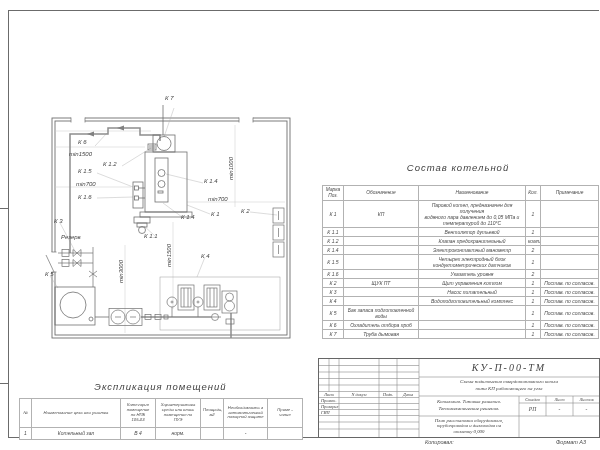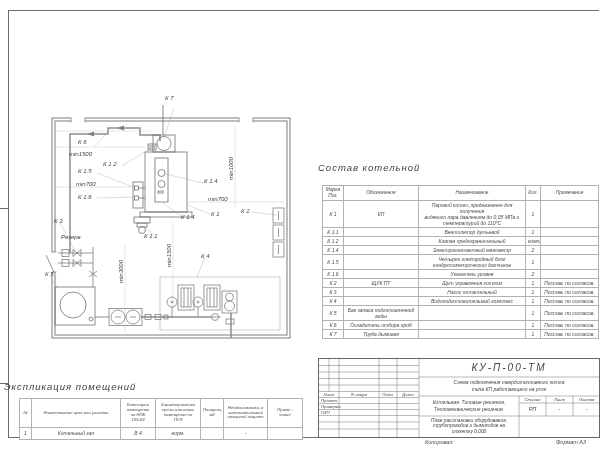--- a/index.html
+++ b/index.html
@@ -5,32 +5,32 @@
   html,body{margin:0;padding:0;background:#fff;}
   .sheet{position:relative;width:600px;height:450px;background:#fff;overflow:hidden;
          font-family:"Liberation Sans",sans-serif;font-style:italic;color:#3a3a3a;}
   .frame{position:absolute;background:#6b6b6b;}
   
   .plan{position:absolute;left:45px;top:95px;width:270px;height:250px;}
   .plan svg{position:absolute;left:0;top:0;}
   .plan-label{position:absolute;font-size:6px;line-height:6px;white-space:nowrap;color:#444;}
   .plan-label.vert{transform:rotate(-90deg);transform-origin:0 0;}
   
-  .draw-title{position:absolute;font-size:9.5px;letter-spacing:1px;color:#3f3f3f;}
+  .draw-title{position:absolute;text-align:center;font-size:9.5px;letter-spacing:1px;color:#3f3f3f;}
   table.gost{position:absolute;border-collapse:collapse;table-layout:fixed;background:#fff;}
   table.gost th,table.gost td{border:1px solid #b2b2b2;padding:1px 2px;text-align:center;
      vertical-align:middle;font-weight:normal;white-space:pre-line;overflow:hidden;color:#4a4a4a;}
   table.gost{border:1px solid #8a8a8a;}
   .bom-table{left:322px;top:185px;width:276px;font-size:5px;line-height:1.2;}
   .bom-table th{font-size:4.8px;}
   .expl-table{left:19px;top:398px;width:283px;font-size:5px;line-height:1.15;}
   .expl-table th{font-size:4.2px;height:26px;}
   .expl-table td{height:9px;}
   
-  .tblock{position:absolute;left:318px;top:358px;width:280px;height:78px;border:1px solid #666;background:#fff;}
+  .tblock{position:absolute;left:318px;top:358px;width:280px;height:78px;border:1px solid #666;background:#fff;font-family:Liberation Serif, serif;}
   .tblock svg{position:absolute;left:0;top:0;}
   .tb-text{position:absolute;text-align:center;color:#444;}
   .tb-docnum{left:100px;top:1px;width:180px;height:16px;line-height:16px;font-size:10px;letter-spacing:2px;}
   .tb-desc{left:100px;top:20px;width:180px;font-size:5px;line-height:1.3;}
   .tb-object{left:100px;top:40px;width:100px;font-size:5px;line-height:1.3;}
   .tb-stagehead{top:37.5px;width:27px;font-size:4.3px;line-height:6.5px;}
   .tb-stageval{top:45px;width:27px;height:11px;line-height:11px;font-size:5.5px;}
   .tb-sheettitle{left:100px;top:58.5px;width:100px;font-size:4.8px;line-height:1.25;}
   .tb-colhead{top:32.5px;font-size:4.3px;line-height:6px;}
   .tb-role{width:19px;text-align:left;font-size:4.3px;line-height:6px;left:2px;}
@@ -324,21 +324,21 @@
         <tr>
           <td>К 7</td>
           <td>Труба дымовая</td>
           <td></td>
           <td>1</td>
           <td>Постав. по согласов.</td>
         </tr>
       </tbody>
   </table>
 
-  <div class="draw-title" style="left:4px;top:381px;width:283px;">Экспликация помещений</div>
+  <div class="draw-title" style="left:19px;top:381px;width:283px;">Экспликация помещений</div>
   <table class="gost expl-table">
     <colgroup>
         <col style="width:12px">
         <col style="width:89px">
         <col style="width:35px">
         <col style="width:45px">
         <col style="width:23px">
         <col style="width:44px">
         <col style="width:35px">
       </colgroup>

